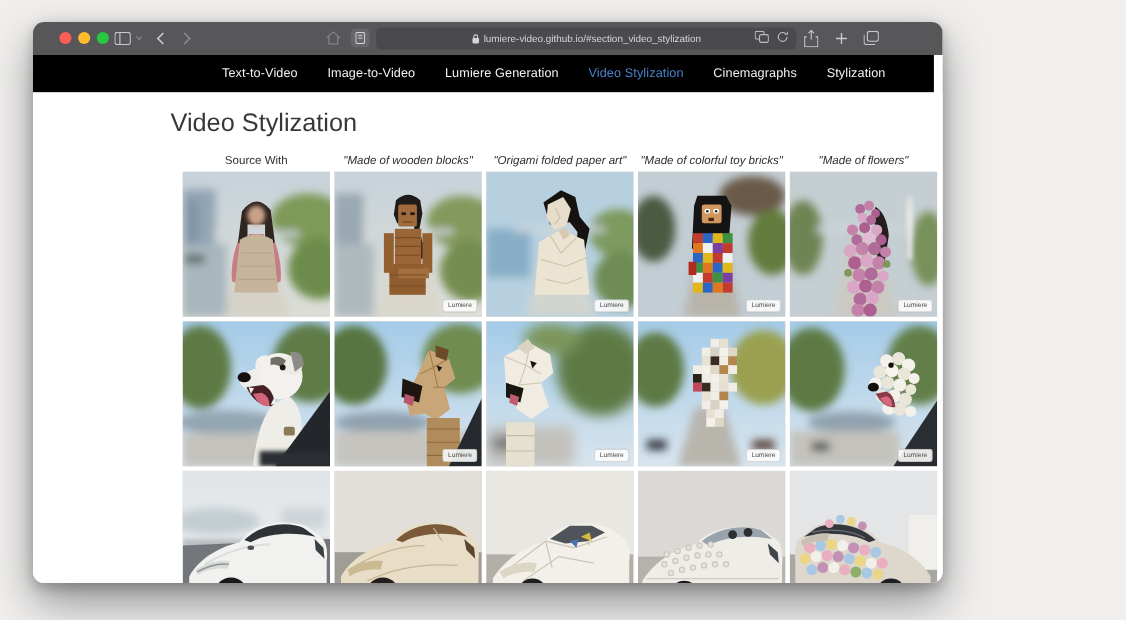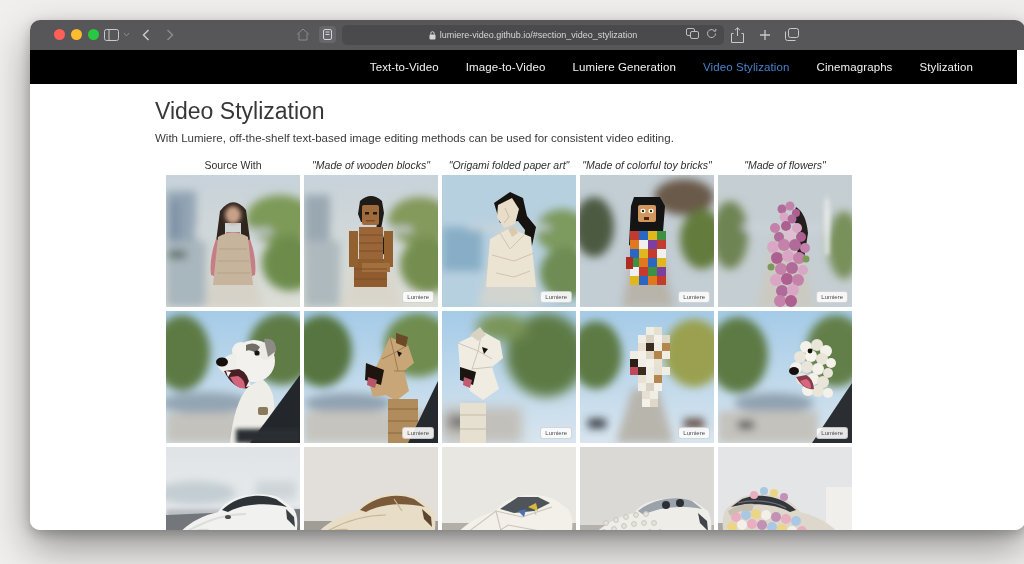--- a/index.html
+++ b/index.html
@@ -1,21 +1,21 @@
 <!DOCTYPE html>
 <html><head>
 <meta charset="utf-8">
 <style>
   html,body{margin:0;padding:0;}
   body{
     width:1024px;height:564px;background:#f0efee;overflow:hidden;
     font-family:"Liberation Sans", sans-serif;position:relative;
   }
   .window{
-    position:absolute;left:30px;top:20px;width:995px;height:510px;
+    position:absolute;left:30px;top:20px;width:827px;height:510px;
     border-radius:10px;overflow:hidden;background:#ffffff;
     box-shadow:0 18px 40px rgba(0,0,0,.38),0 4px 12px rgba(0,0,0,.22);
   }
   
   .titlebar{position:relative;height:30px;background:#575659;}
   .tl{position:absolute;top:9px;width:11px;height:11px;border-radius:50%;}
   .tl.r{left:24px;background:#ff5f57;}
   .tl.y{left:41px;background:#febc2e;}
   .tl.g{left:58px;background:#28c840;}
   .cicon{position:absolute;top:8px;color:#c9c8cb;}
@@ -174,21 +174,20 @@
     <a href="#">Text-to-Video</a>
     <a href="#">Image-to-Video</a>
     <a href="#">Lumiere Generation</a>
     <a href="#" class="active">Video Stylization</a>
     <a href="#">Cinemagraphs</a>
     <a href="#">Stylization</a>
   </nav>
 
   <div class="pagebody">
     <h1 class="page-title">Video Stylization</h1>
-    <p class="page-desc">With Lumiere, off-the-shelf text-based image editing methods can be used for consistent video editing.</p>
 
     <div class="grid">
 
       <div class="col-h">Source With</div>
       <div class="col-h it">"Made of wooden blocks"</div>
       <div class="col-h it">"Origami folded paper art"</div>
       <div class="col-h it">"Made of colorful toy bricks"</div>
       <div class="col-h it">"Made of flowers"</div>
 
       <div class="cell">

